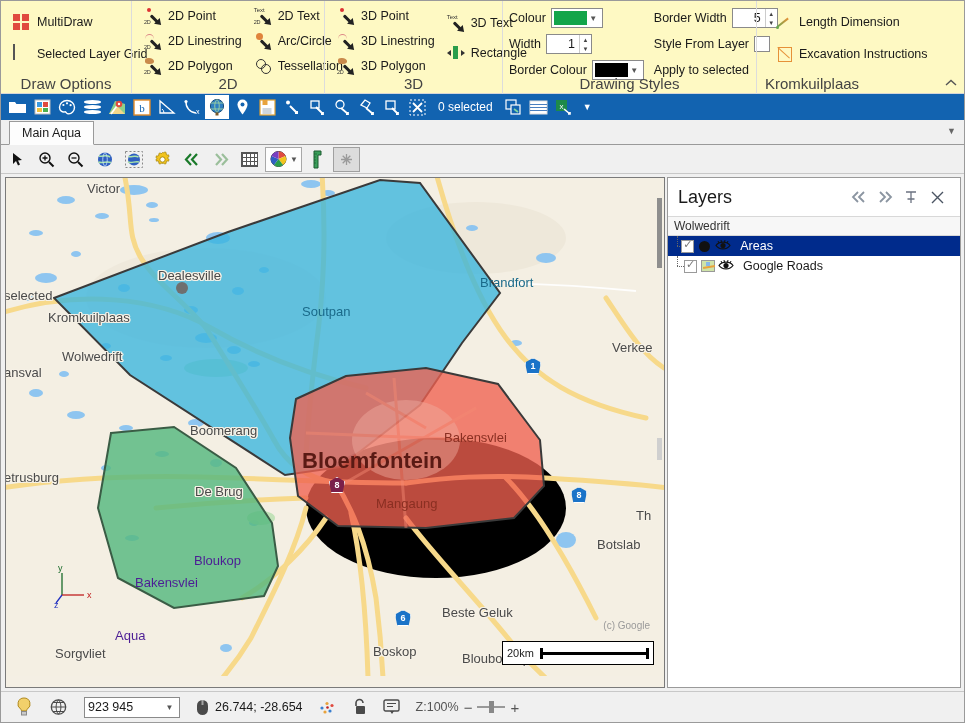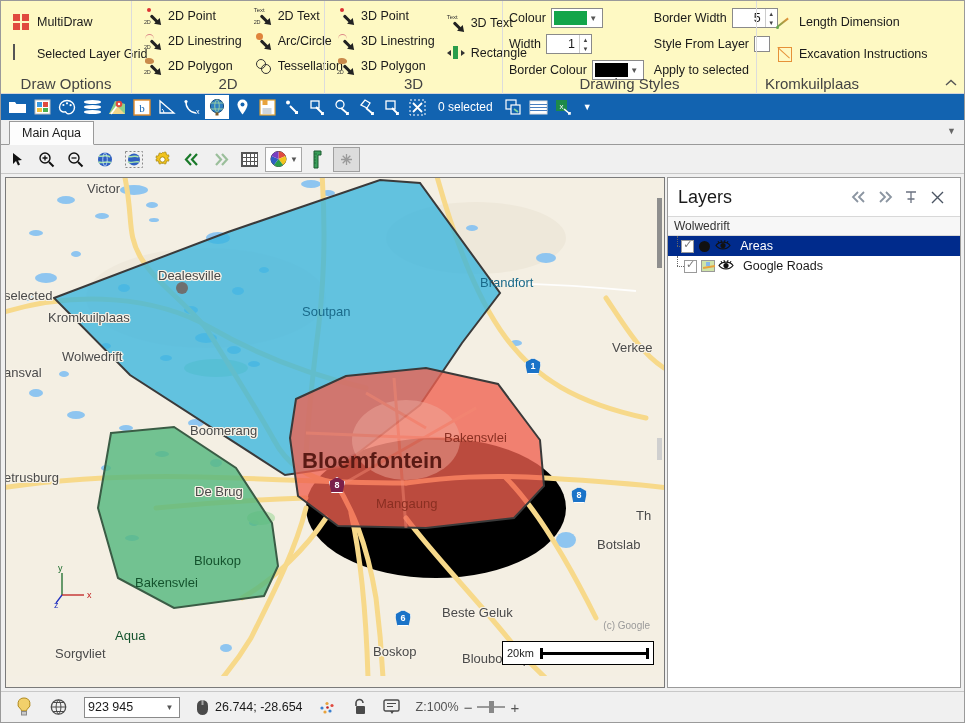--- a/index.html
+++ b/index.html
@@ -122,21 +122,21 @@
   
   .main { flex:1; display:flex; overflow:hidden; background:#f0f0f0; }
   .mapouter { flex:1; margin:3px 2px 3px 4px; border:1px solid #7a7a7a; background:#f4efe4;
               position:relative; overflow:hidden; }
   .mapcanvas { position:absolute; inset:0; }
   .maplabel { position:absolute; font-size:13px; color:#4a4a4a; white-space:nowrap;
               text-shadow: -1.4px 0 #f6f1e6,1.4px 0 #f6f1e6,0 -1.4px #f6f1e6,0 1.4px #f6f1e6,
                            -1px -1px #f6f1e6,1px 1px #f6f1e6,1px -1px #f6f1e6,-1px 1px #f6f1e6;}
   .maplabel.big { font-size:22px; font-weight:bold; color:#5a1a14; text-shadow:none; }
   .maplabel.onblue { color:#1a6a8a; text-shadow:none; }
-  .maplabel.ongreen { color:#14532d; text-shadow:none; }
+  .maplabel.ongreen { color:#4c1d95; text-shadow:none; }
   .maplabel.onred { color:#8a2f22; text-shadow:none; }
   .shield { position:absolute; width:16px; height:16px; background:#1a73c8; color:#fff;
             font-size:9px; font-weight:bold; display:flex; align-items:center;
             justify-content:center; border:1.2px solid #fff;
             clip-path: polygon(50% 0,100% 28%,85% 100%,15% 100%,0 28%); }
   .shield.maroon { background:#7a1f4a; }
   .scalebar { position:absolute; background:#fff; border:1.5px solid #000; height:24px;
               display:flex; align-items:center; padding:0 4px; gap:6px; }
   .scalebar .txt { font-size:11px; color:#222; }
   .scalebar .line { height:3px; background:#000; position:relative; }

